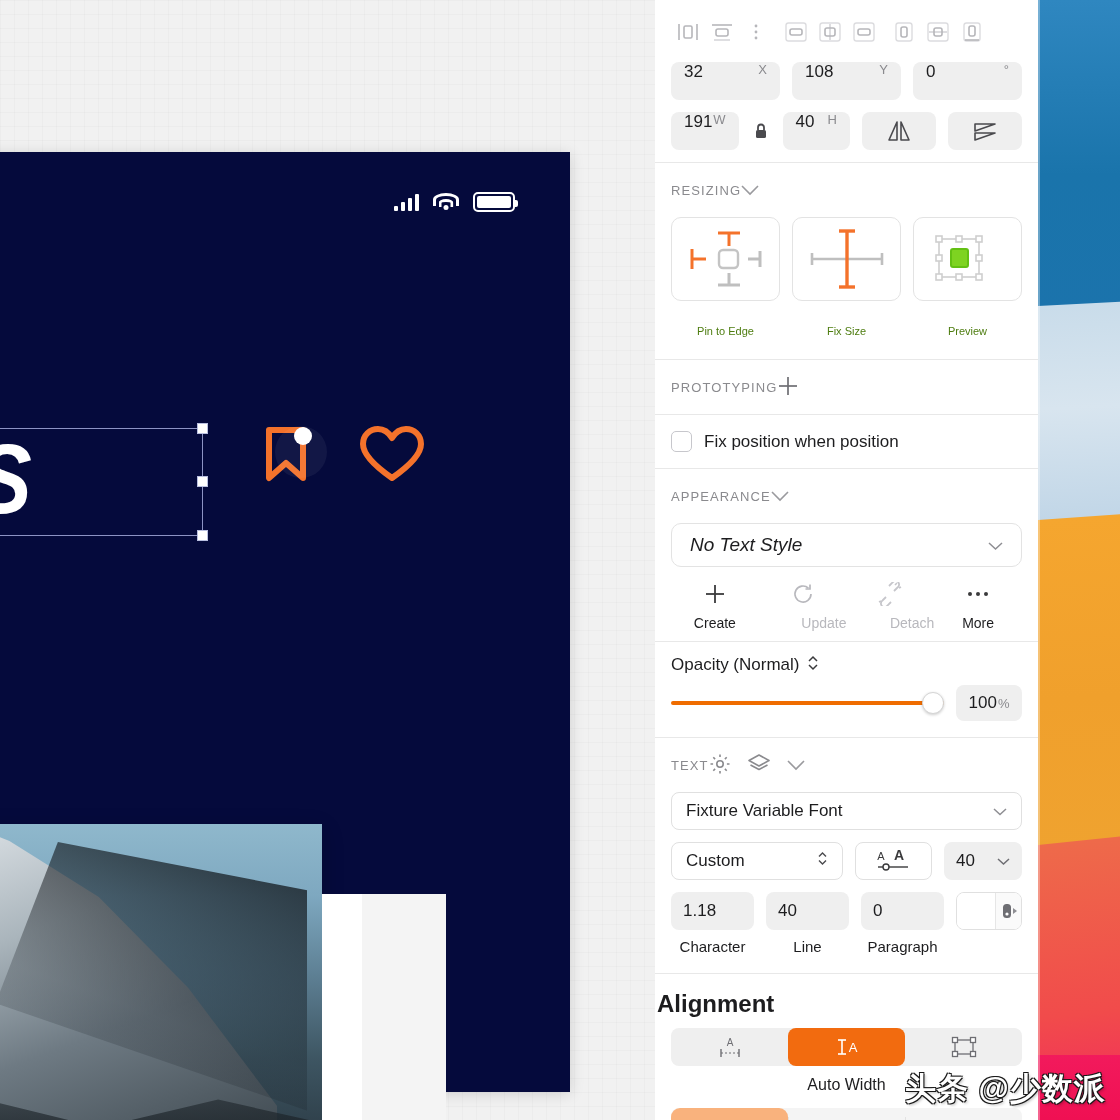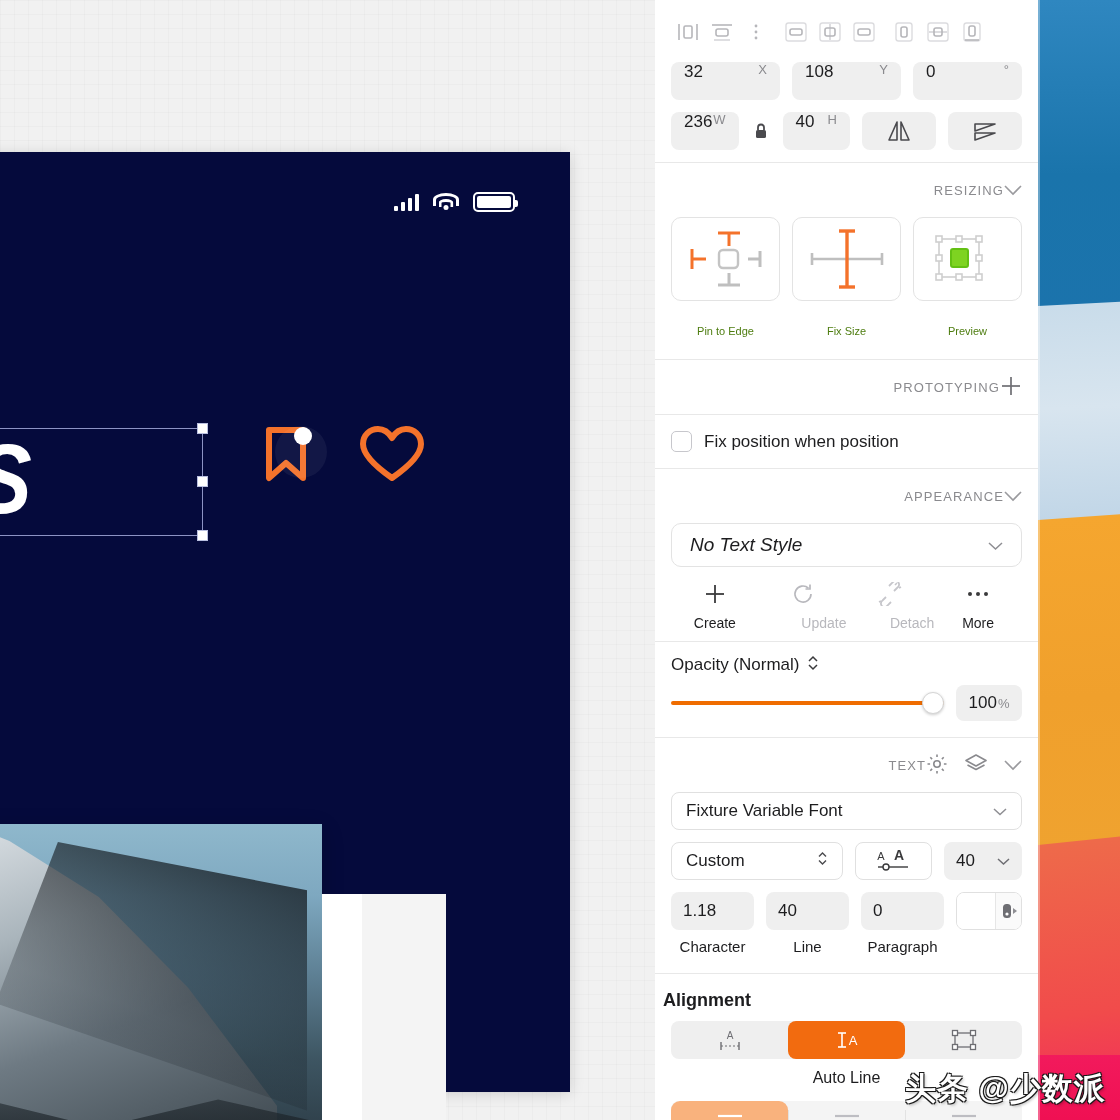--- a/index.html
+++ b/index.html
@@ -154,21 +154,21 @@
   .nfield .u { font-size: 13px; color:#8a8a8e; }
   .lockbtn { width: 20px; display:flex; align-items:center; justify-content:center; }
   .flipbtn {
     width: 74px; height: 38px; background:#efefef; border-radius: 8px;
     display:flex; align-items:center; justify-content:center;
   }
 
   
   .sect-head {
     display:flex; align-items:center; padding: 0 16px; height: 54px;
-    justify-content:flex-end;
+    justify-content:flex-start;
   }
   .sect-title { font-size: 13px; letter-spacing: 1.1px; color:#8a8a8e; font-weight:400; }
   .sect-actions { display:flex; align-items:center; gap: 16px; color:#8a8a8e; }
   .chev { color:#9a9a9e; }
 
   
   .resize-row { display:flex; gap: 12px; padding: 0 16px 8px 16px; }
   .rcard { flex:1; text-align:center; }
   .rbox {
     height: 84px; border: 1px solid #e3e3e3; border-radius: 10px;
@@ -229,21 +229,21 @@
   .qbox { height: 38px; background:#efefef; border-radius:8px; display:flex;
           align-items:center; padding: 0 12px; font-size: 17px; }
   .qlabel { text-align:center; font-size: 15px; color:#1d1d1f; margin-top: 8px; }
   .vert-box { width: 66px; height: 38px; border:1px solid #e0e0e0; border-radius:8px;
               display:flex; overflow:hidden; }
   .vert-box .left { flex:1; background:#fff; }
   .vert-box .right { width: 26px; background:#fafafa; border-left:1px solid #e6e6e6;
                      display:flex; align-items:center; justify-content:center; }
 
   
-  .align-title { font-size: 18px; font-weight: 700; padding: 16px 16px 10px 8px; }
+  .align-title { font-size: 24px; font-weight: 700; padding: 16px 16px 10px 2px; }
   .seg {
     margin: 0 16px; height: 38px; background:#efefef; border-radius:8px;
     display:flex; align-items:center;
   }
   .seg > div { flex:1; display:flex; align-items:center; justify-content:center; height:100%; }
   .seg .on { background:#f26b0f; border-radius:8px; }
   .auto-label { text-align:center; font-size: 16px; margin-top: 10px; }
   .seg2 { margin: 14px 16px 0 16px; height: 42px; background:#f4f4f4; border-radius:8px;
           display:flex; align-items:center; }
   .seg2 > div { flex:1; display:flex; align-items:center; justify-content:center; height:100%;
@@ -402,21 +402,21 @@
         <span class="u">Y</span>
       </div>
       <div class="nfield">
         <span class="v">0</span>
         <span class="u">°</span>
       </div>
     </div>
 
     <div class="field-row">
       <div class="nfield">
-        <span class="v">236</span>
+        <span class="v">191</span>
         <span class="u">W</span>
       </div>
       <div class="lockbtn">
         <svg width="14" height="18" viewBox="0 0 14 18">
           <path d="M4 8V5.5a3 3 0 016 0V8" fill="none" stroke="#4a4a4e" stroke-width="1.8"></path>
           <rect x="2" y="8" width="10" height="8" rx="1.6" fill="#4a4a4e"></rect>
         </svg>
       </div>
       <div class="nfield">
         <span class="v">40</span>
@@ -731,21 +731,21 @@
           <rect x="6" y="5" width="18" height="14" fill="none" stroke="#6e6e73" stroke-width="1.3"></rect>
           <g fill="#fff" stroke="#6e6e73" stroke-width="1.3">
             <rect x="3.5" y="2.5" width="5" height="5"></rect>
               <rect x="21.5" y="2.5" width="5" height="5"></rect>
             <rect x="3.5" y="16.5" width="5" height="5"></rect>
               <rect x="21.5" y="16.5" width="5" height="5"></rect>
           </g>
         </svg>
       </div>
     </div>
-    <div class="auto-label">Auto Line</div>
+    <div class="auto-label">Auto Width</div>
 
     <div class="seg2">
       <div class="on2">
         <svg width="34" height="20" viewBox="0 0 34 20">
           <line x1="5" y1="4" x2="29" y2="4" stroke="#fff" stroke-width="2.2"></line>
           <line x1="5" y1="10" x2="22" y2="10" stroke="#fff" stroke-width="2.2"></line>
           <line x1="5" y1="16" x2="26" y2="16" stroke="#fff" stroke-width="2.2"></line>
         </svg>
       </div>
       <div class="sp">

